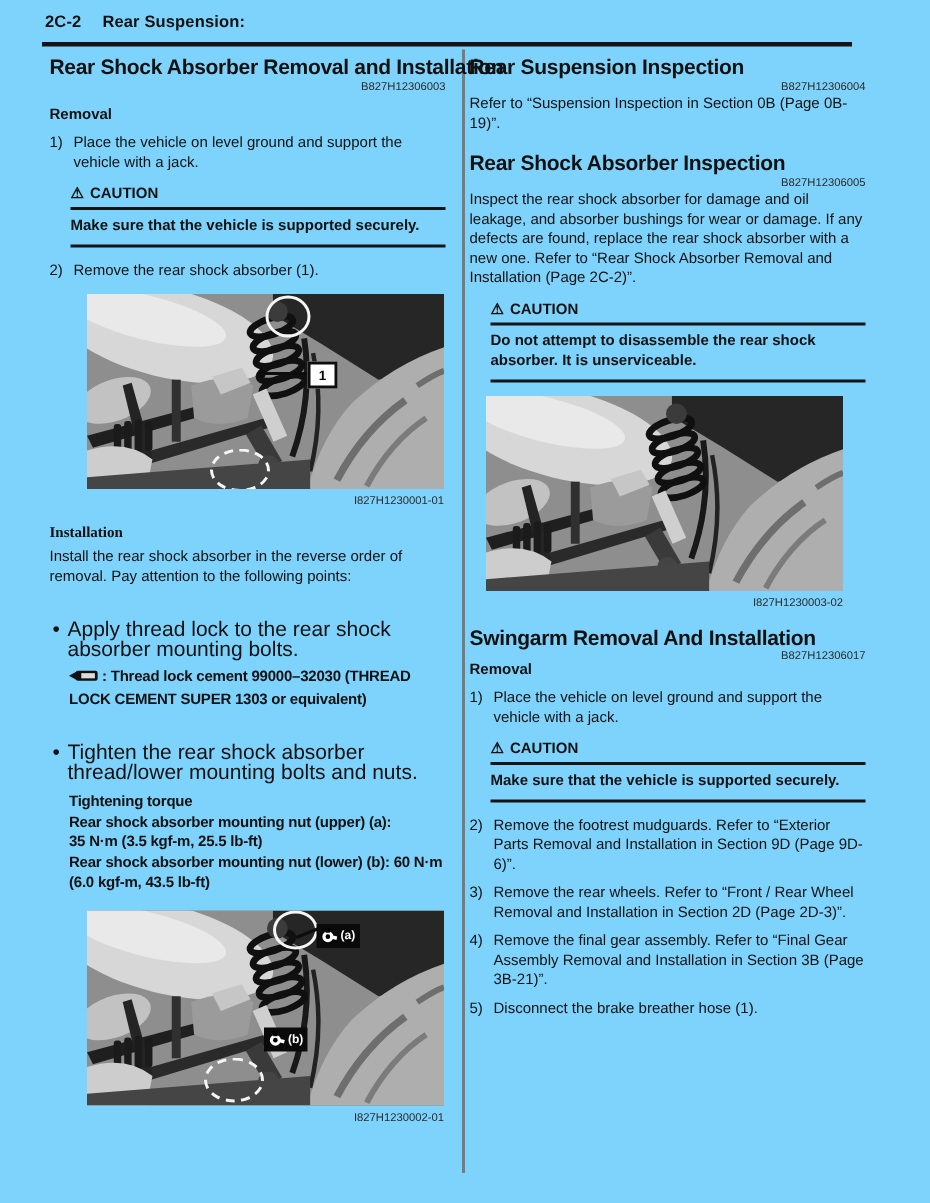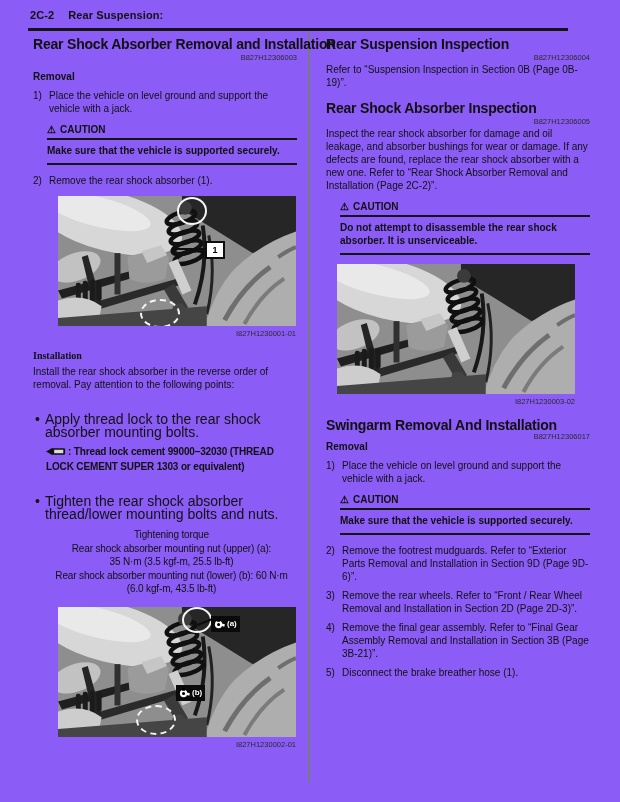--- a/index.html
+++ b/index.html
@@ -1,43 +1,43 @@
 <!DOCTYPE html>
 <html><head>
 <meta charset="utf-8">
 <style>
   html,body{margin:0;padding:0;background:#ffffff;}
-  .page{position:relative;width:620px;height:802px;background:#8b5cf6;overflow:hidden;
+  .page{position:relative;width:620px;height:802px;background:#7dd3fc;overflow:hidden;
         font-family:"Liberation Sans",sans-serif;color:#111;}
   .page-header{position:absolute;top:9px;left:30px;font-size:11px;font-weight:bold;
         letter-spacing:.1px;white-space:nowrap;}
   .page-header .pcode{margin-right:14px;}
   .header-rule{position:absolute;top:28px;left:28px;width:540px;height:3px;background:#141414;}
   .col-divider{position:absolute;left:308px;top:33px;width:2px;height:749px;background:#7a7a7a;}
   .col{position:absolute;top:38px;width:264px;}
   .col-left{left:33px;}
-  .col-right{left:326px;}
+  .col-right{left:313px;}
   .h1{font-size:14px;font-weight:bold;letter-spacing:-.2px;white-space:nowrap;line-height:13px;}
   .ref{font-size:7.5px;color:#2b2b2b;text-align:right;margin-top:2px;line-height:9px;}
   .h2{font-size:10px;font-weight:bold;margin-top:9px;line-height:12px;}
   .body-text{font-size:10px;line-height:13px;margin-top:3px;}
   .step{display:flex;font-size:10px;line-height:13px;margin-top:6px;}
   .step .num{flex:none;width:16px;}
   .step .txt{flex:1;}
   .caution{margin:9px 0 9px 14px;}
   .caution-head{display:flex;align-items:center;gap:4px;font-size:10px;font-weight:bold;
         margin-bottom:3px;}
   .warn-icon{font-size:10px;line-height:10px;}
   .rule2{height:2px;background:#141414;}
   .caution-body{font-size:10px;font-weight:bold;line-height:13px;padding:4px 2px 6px 0;}
   .bullet{position:relative;padding-left:12px;font-size:14px;line-height:13px;margin-top:22px;}
   .bullet::before{content:"\2022";position:absolute;left:2px;top:0;}
   .spec{margin:6px 0 0 13px;font-size:10px;font-weight:bold;line-height:13.5px;letter-spacing:-.15px;}
   .tl-icon{display:inline-block;vertical-align:-1px;margin-right:2px;}
-  .torque{margin:7px 0 0 13px;font-size:10px;font-weight:normal;line-height:13.5px;letter-spacing:-.15px;text-align:center;}
+  .torque{margin:7px 0 0 13px;font-size:10px;font-weight:bold;line-height:13.5px;letter-spacing:-.15px;}
   .figure{margin-top:9px;}
   .fig-left1{margin-left:25px;}
   .fig-left2{margin-left:25px;margin-top:11px;}
   .fig-right{margin-left:11px;}
   .photo{position:relative;width:238px;height:130px;background:#8e8e8e;overflow:hidden;}
   .photo svg.scene{position:absolute;left:0;top:0;width:100%;height:100%;}
   .fig-code{font-size:7.5px;color:#2b2b2b;text-align:right;margin-top:3px;width:238px;line-height:9px;}
   
   .ov{position:absolute;}
   .circ-solid{border:2px solid #f5f5f5;border-radius:50%;}

